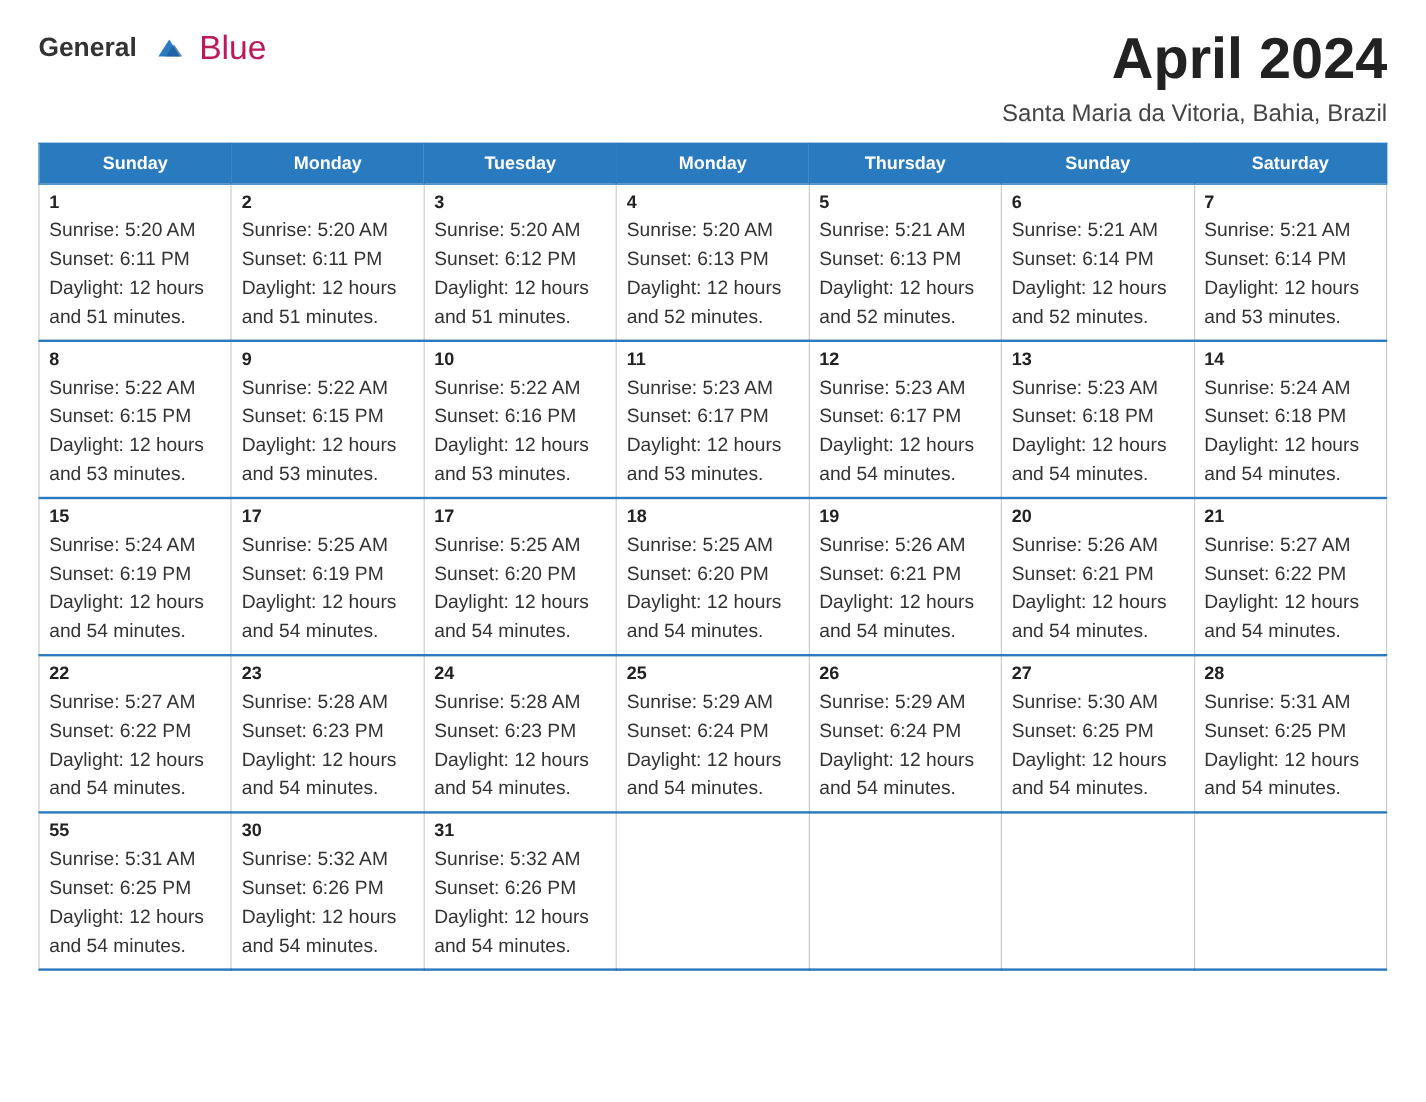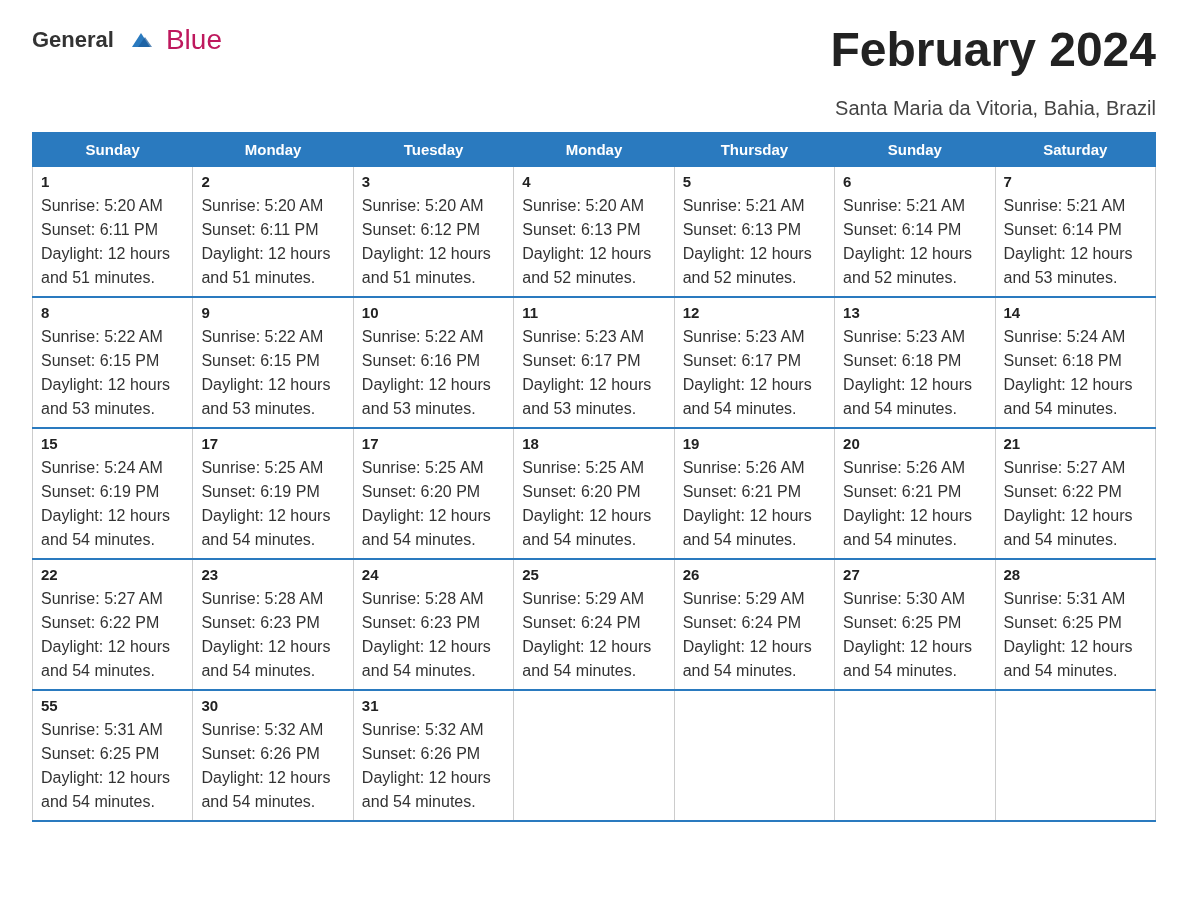--- a/index.html
+++ b/index.html
@@ -41,21 +41,21 @@
     }
     .month-title {
       font-size: 48px;
       font-weight: bold;
       color: #222;
       line-height: 1.1;
     }
     .location-title {
       font-size: 20px;
       color: #444;
-      margin-top: 20px;
+      margin-top: 7px;
     }
     .calendar {
       width: 100%;
       border-collapse: collapse;
       margin-top: 8px;
     }
     .calendar th {
       background-color: #2a7abf;
       color: #fff;
       font-size: 15px;
@@ -95,21 +95,21 @@
 <div class="header-row">
   <div class="logo">
     <span class="logo-text-general">General</span>
     <svg class="logo-icon" viewBox="0 0 22 22" xmlns="http://www.w3.org/2000/svg">
       <polygon points="2,18 11,4 20,18" fill="#2a7abf"></polygon>
       <polygon points="8,18 15,8 22,18" fill="#1a5a9a" opacity="0.7"></polygon>
     </svg>
     <span class="logo-text-blue">Blue</span>
   </div>
   <div class="title-block">
-    <div class="month-title">February 2024</div>
+    <div class="month-title">April 2024</div>
     <div class="location-title">Santa Maria da Vitoria, Bahia, Brazil</div>
   </div>
 </div>
 
 <table class="calendar">
   <thead>
     <tr>
     <th>Sunday</th>
         <th>Monday</th>
         <th>Tuesday</th>

